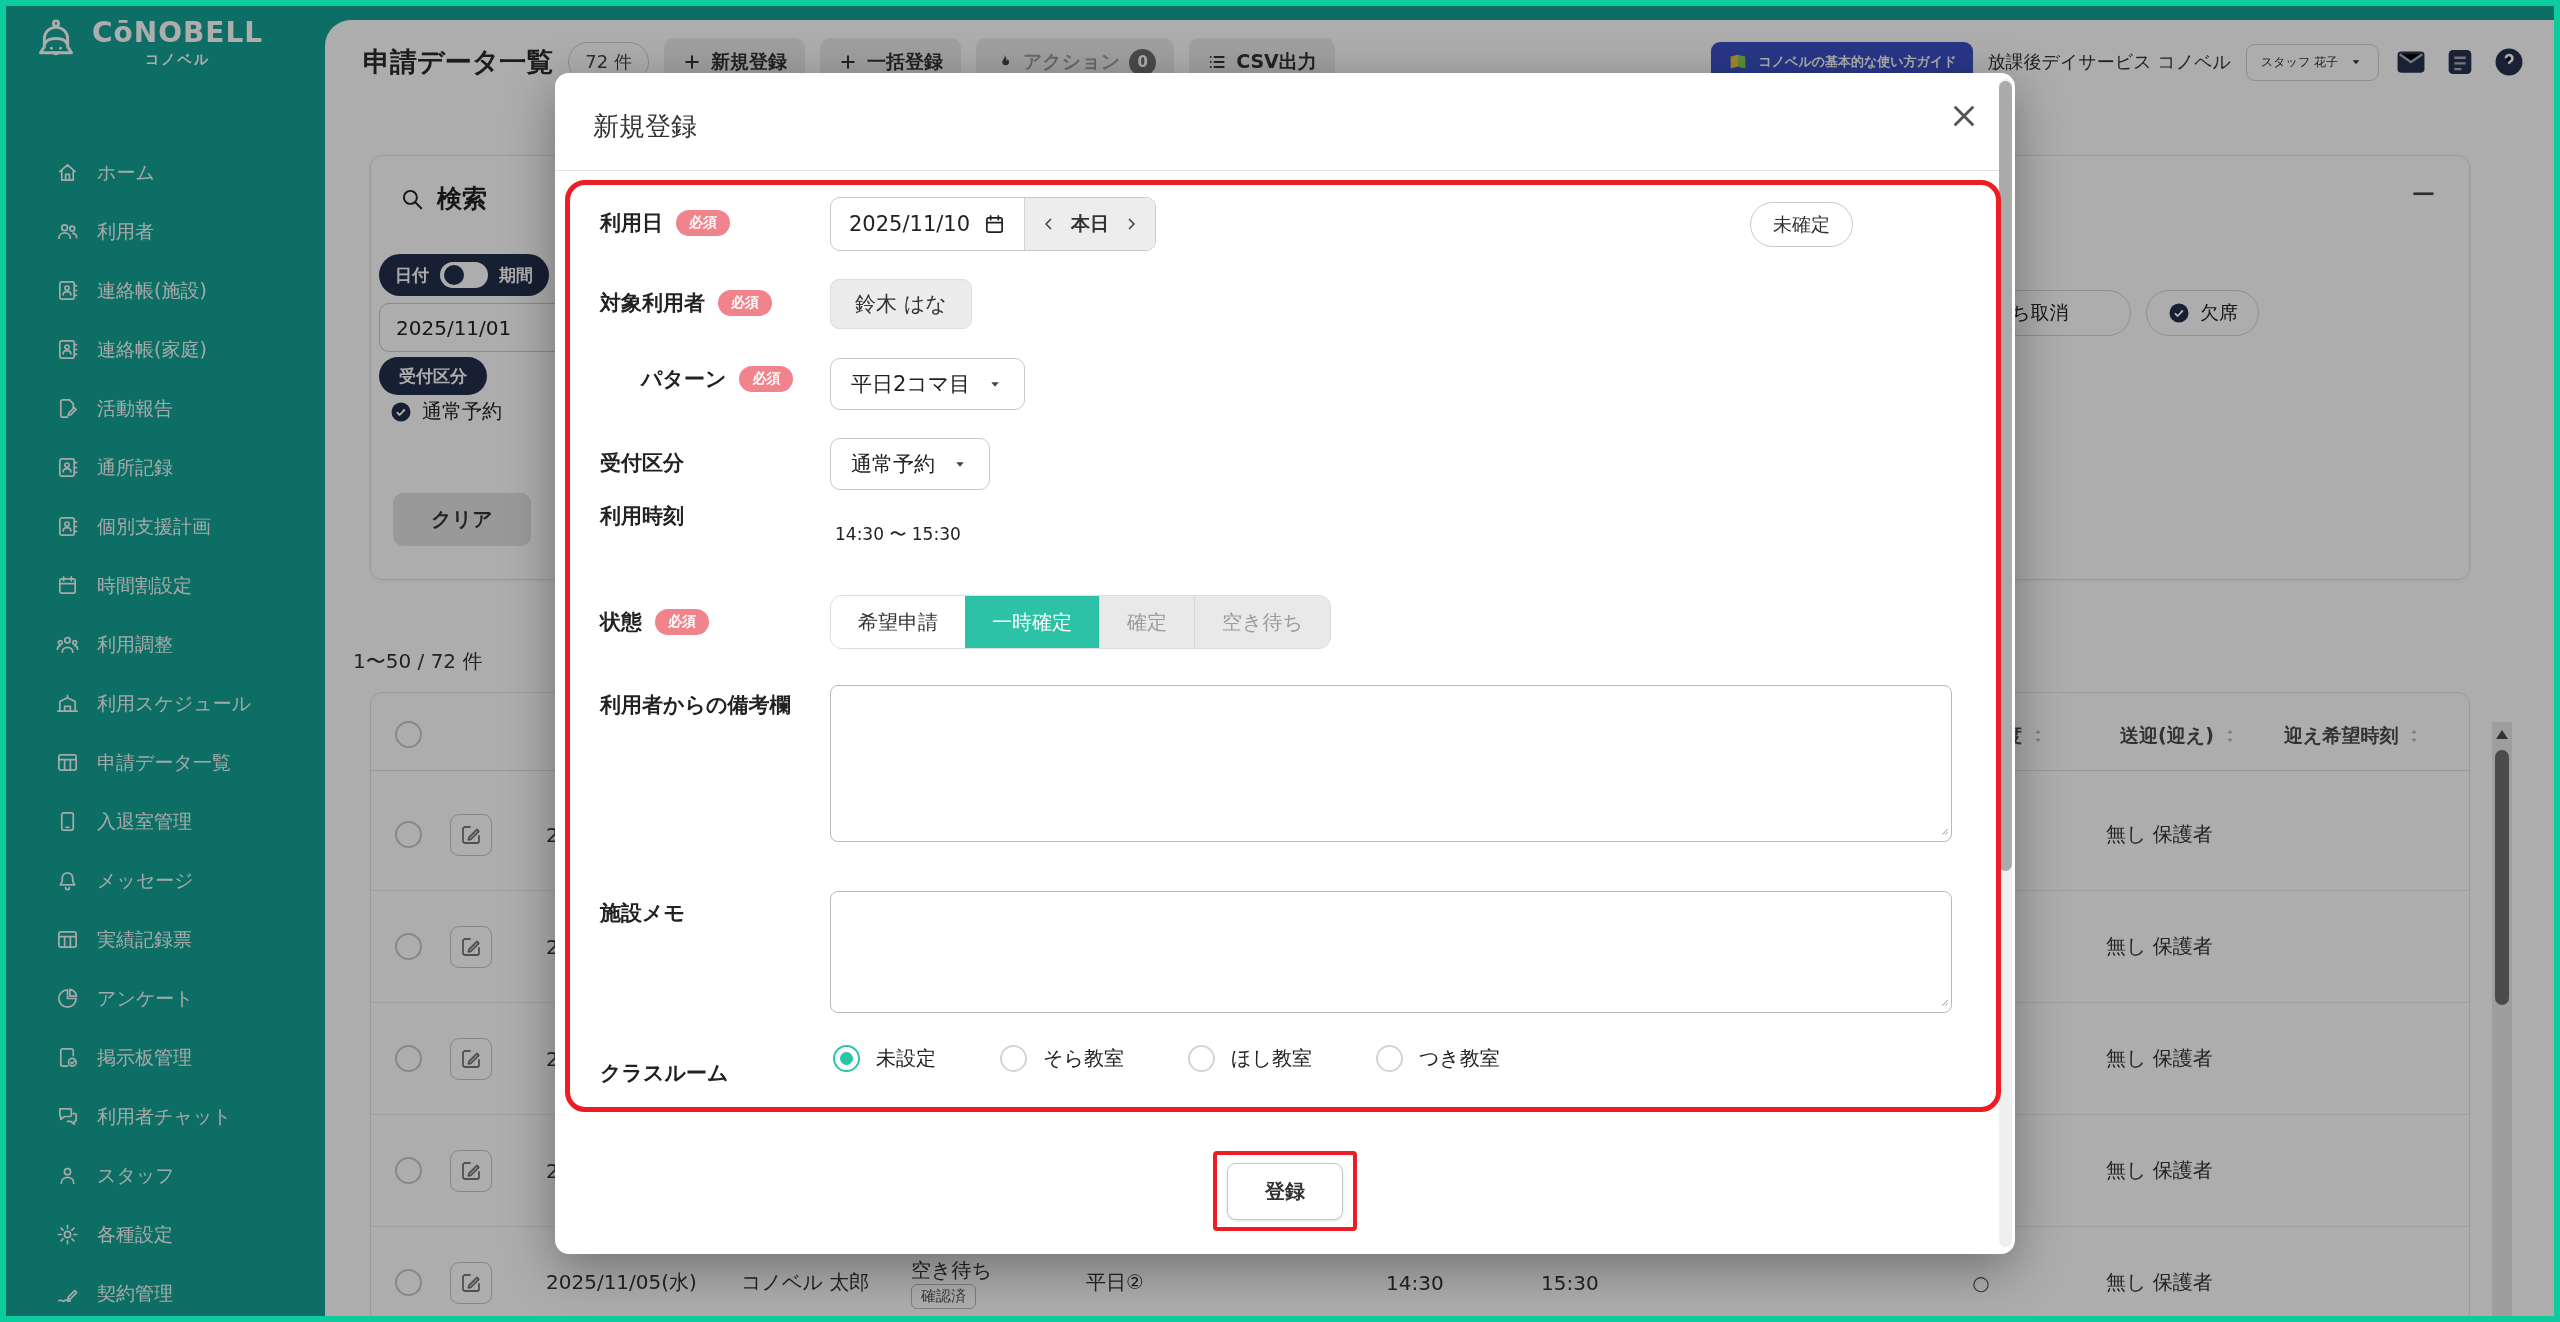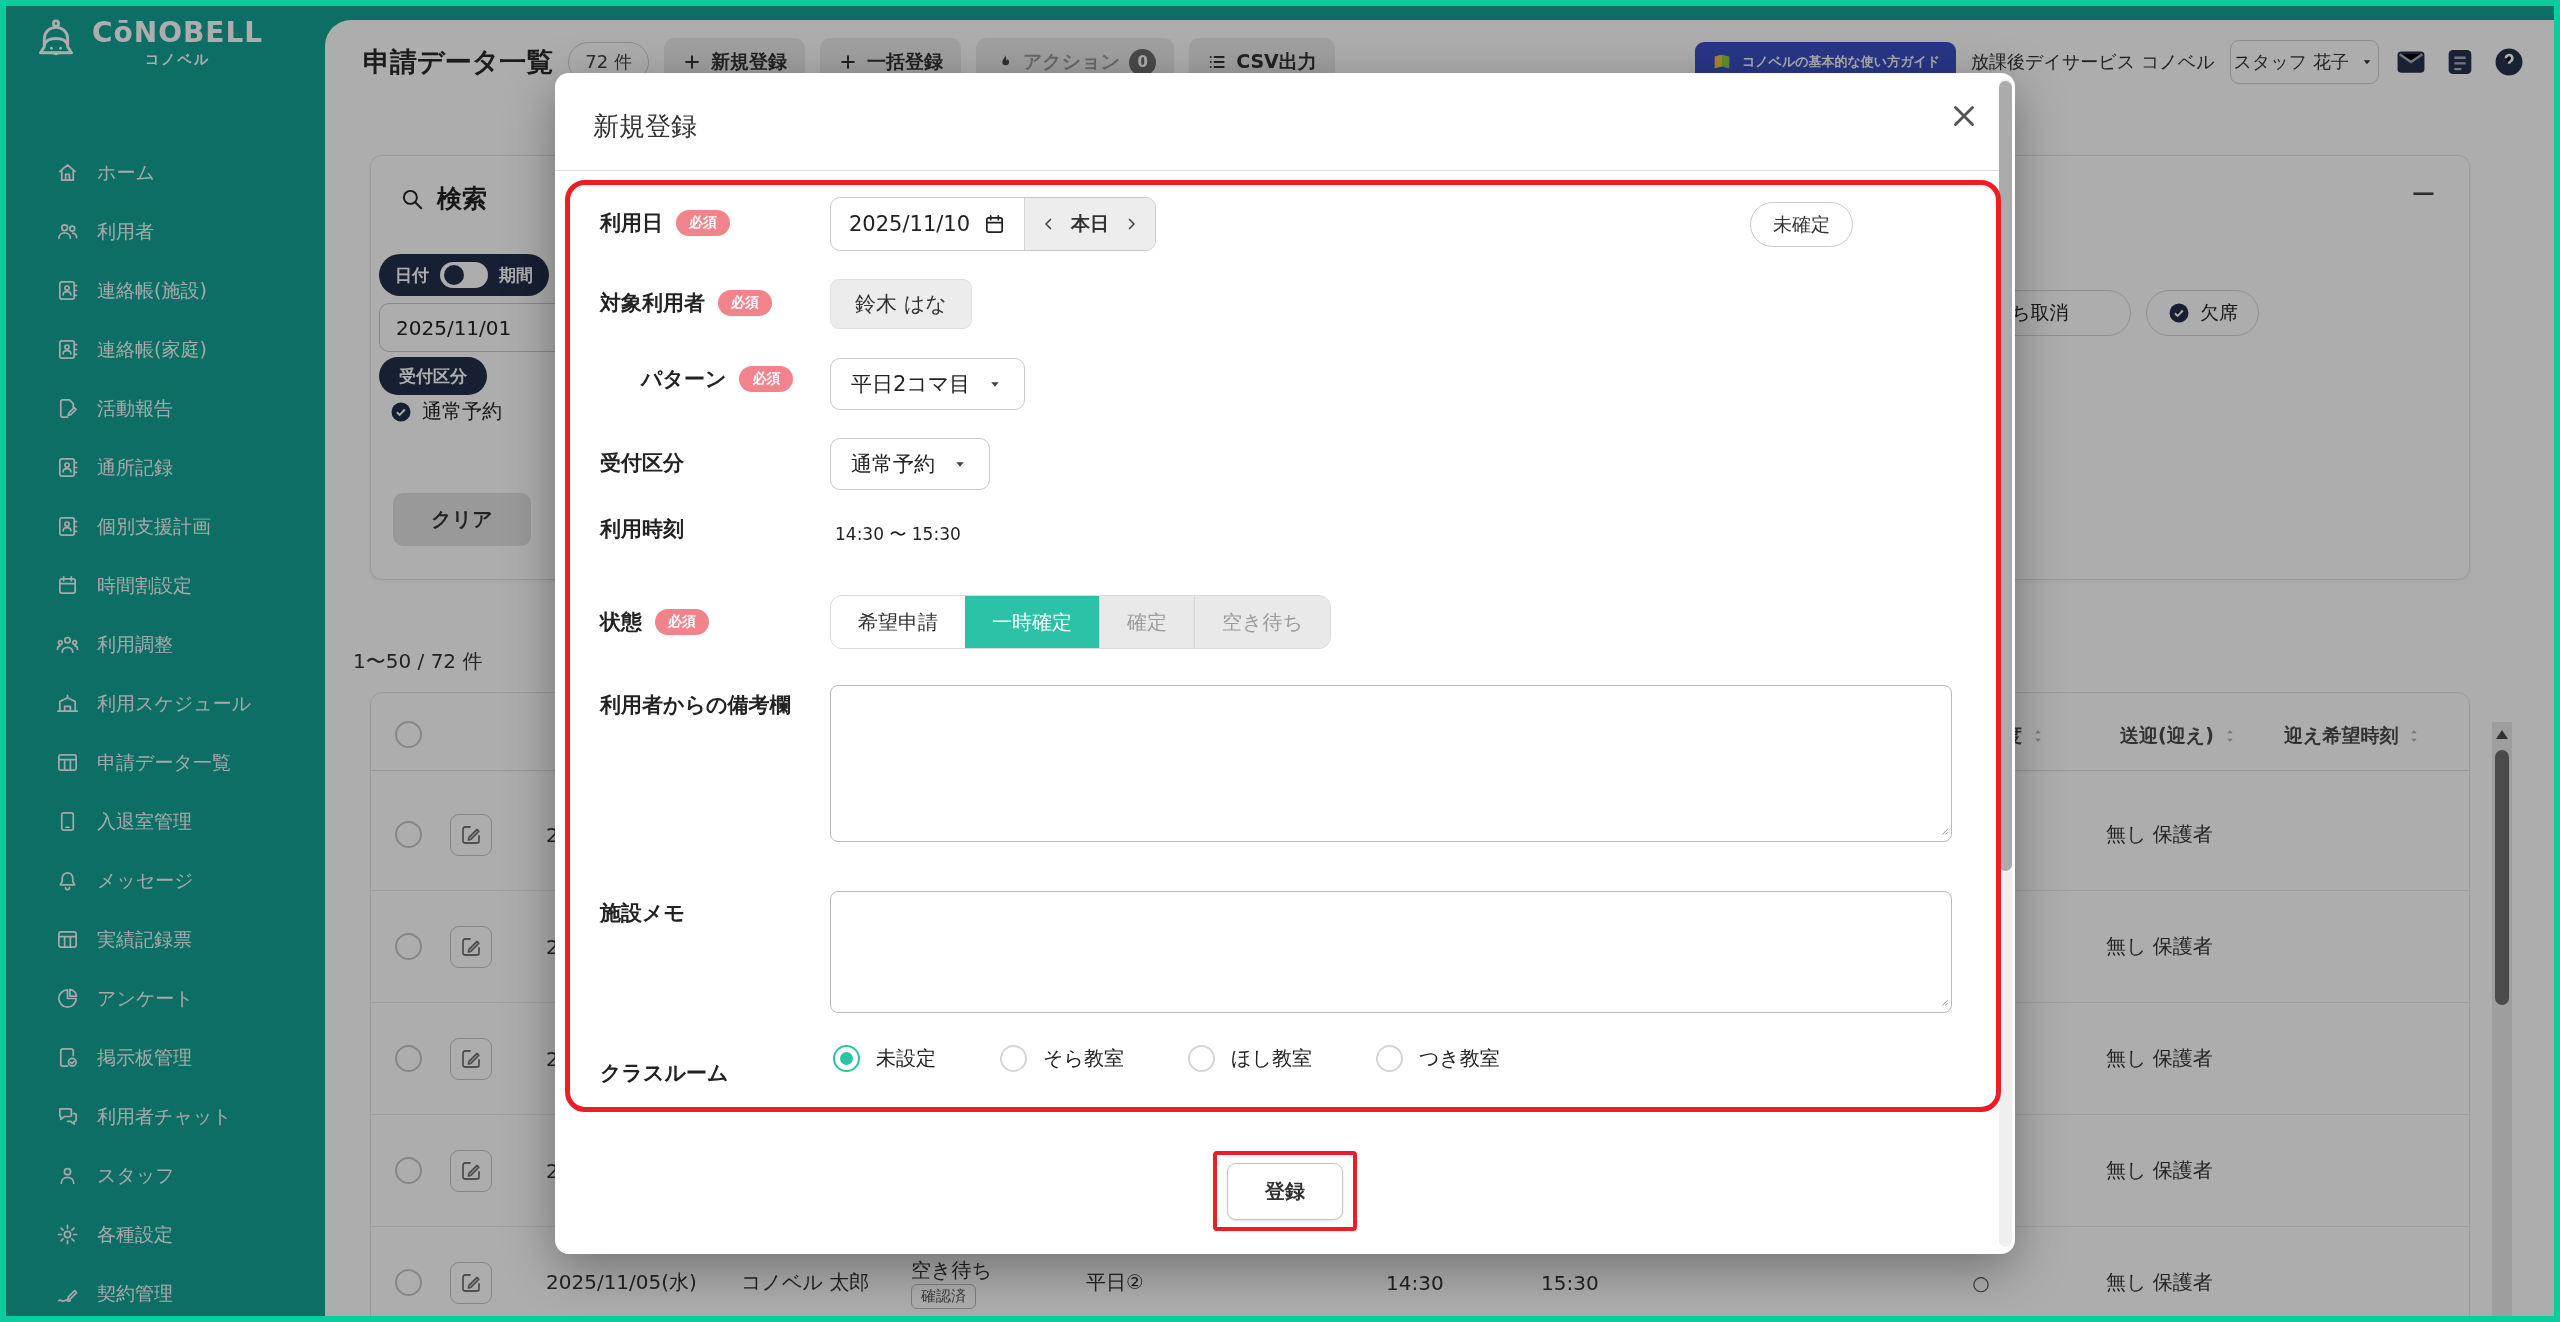--- a/index.html
+++ b/index.html
@@ -23,21 +23,21 @@
   .content{position:absolute;left:325px;top:20px;right:0;bottom:0;background:#fff;border-top-left-radius:26px;}
   .topbar{position:absolute;top:0;left:0;right:0;height:84px;display:flex;align-items:center;padding:0 34px 0 38px;gap:15px;}
   .page-title{font-size:27px;font-weight:bold;color:#2a2a2a;white-space:nowrap;}
   .count-pill{border:1.5px solid #cfcfcf;border-radius:999px;padding:7px 16px;font-size:18px;color:#444;white-space:nowrap;}
   .tb-btn{background:#ececec;border:none;border-radius:10px;padding:11px 18px;font-size:19px;font-weight:bold;color:#333;display:flex;align-items:center;gap:9px;white-space:nowrap;cursor:pointer;}
   .tb-btn svg{width:20px;height:20px;}
   .tb-btn.action{color:#9b9b9b;font-weight:bold;}
   .badge0{display:inline-flex;align-items:center;justify-content:center;width:27px;height:27px;border-radius:50%;background:#6d6d6d;color:#fff;font-size:15px;font-weight:bold;}
   .guide-pill{margin-left:auto;background:#3c50c8;color:#fff;border-radius:9px;padding:9px 16px;font-size:13px;font-weight:bold;display:flex;align-items:center;gap:9px;white-space:nowrap;cursor:pointer;}
   .facility{font-size:18px;color:#333;white-space:nowrap;}
-  .staff-pill{border:1.5px solid #d0d0d0;border-radius:9px;padding:9px 3px;font-size:18px;color:#333;display:flex;align-items:center;gap:10px;white-space:nowrap;cursor:pointer;}
+  .staff-pill{border:1.5px solid #d0d0d0;border-radius:9px;padding:9px 14px;font-size:12px;color:#333;display:flex;align-items:center;gap:10px;white-space:nowrap;cursor:pointer;}
   .hicon{width:34px;height:34px;color:#27324f;cursor:pointer;flex:none;}
 
   
   .card{position:absolute;left:45px;top:135px;width:2100px;height:425px;background:#fff;border:1px solid #e3e3e3;border-radius:12px;box-shadow:0 1px 4px rgba(0,0,0,.05);}
   .card-title{position:absolute;left:28px;top:26px;display:flex;align-items:center;gap:12px;font-size:25px;font-weight:bold;color:#222;}
   .card-title svg{width:26px;height:26px;}
   .collapse-btn{position:absolute;right:32px;top:18px;font-size:32px;color:#444;cursor:pointer;}
   .toggle-pill{position:absolute;left:8px;top:98px;height:42px;background:#232f4b;color:#fff;border-radius:999px;display:flex;align-items:center;gap:11px;padding:0 16px;font-size:17px;font-weight:bold;width:max-content;cursor:pointer;}
   .switch{width:48px;height:26px;background:#fff;border-radius:999px;position:relative;}
   .switch::after{content:"";position:absolute;left:4px;top:3px;width:20px;height:20px;border-radius:50%;background:#232f4b;}
@@ -638,21 +638,21 @@
     <div class="f-label" style="top:376px;">
         <span>受付区分</span>
       </div>
     <div class="dropdown" style="top:365px;">
         <span>通常予約</span>
         <svg width="18" height="18">
           <use href="#i-caret-down"></use>
         </svg>
       </div>
 
-    <div class="f-label" style="top:442px;align-items:center;">
+    <div class="f-label" style="top:429px;align-items:center;">
         <span>利用時刻</span>
       </div>
     <div class="timeval">14:30 〜 15:30</div>
 
     <div class="f-label" style="top:535px;">
         <span>状態</span>
         <span class="req">必須</span>
       </div>
     <div class="segments">
       <div class="seg white">希望申請</div>

